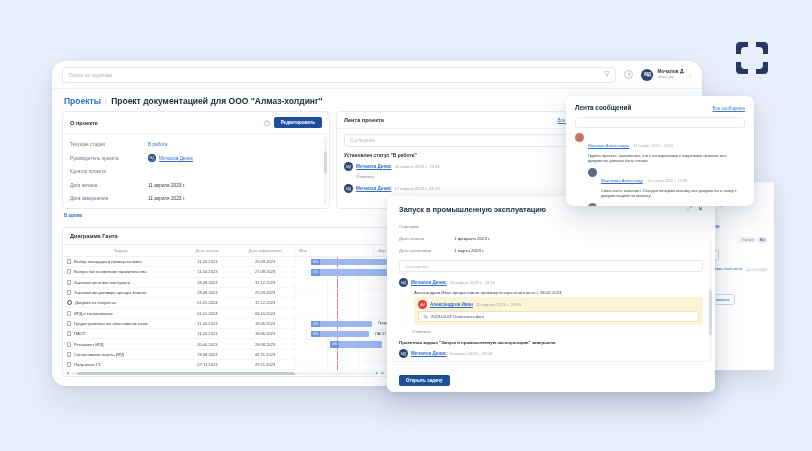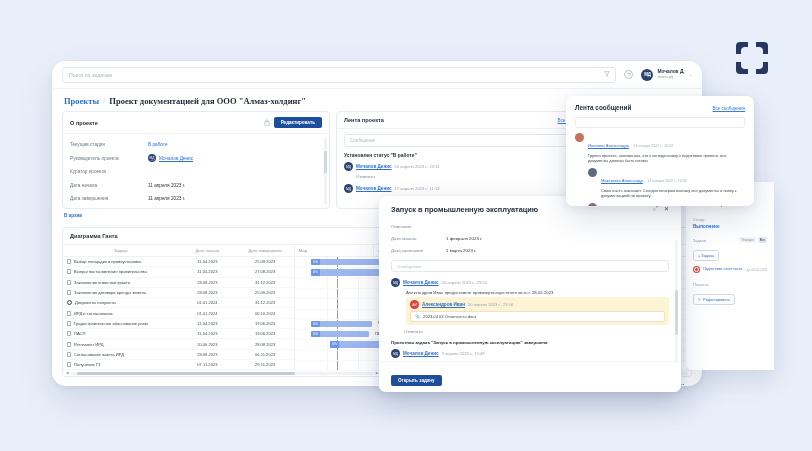--- a/index.html
+++ b/index.html
@@ -42,21 +42,21 @@
     width: 12px; height:12px; border-radius:50%;
     background:#2d4372; color:#fff; font-size:4.5px; font-weight:bold;
     display:flex; align-items:center; justify-content:center; flex:none;
     letter-spacing:-0.2px;
   }
   .user-name { font-size:4.8px; font-weight:bold; color:#2b3440; line-height:1.25; }
   .user-sub { font-size:4px; color:#9aa4b2; line-height:1.2; }
   .caret { font-size:4px; color:#9aa4b2; }
 
   
-  .crumbs { padding: 7px 12px 5px; display:flex; align-items:baseline; gap:4px;font-family:Liberation Serif, serif; }
+  .crumbs { padding: 7px 12px 5px; display:flex; align-items:baseline; gap:4px; }
   .crumb-link { color:#2f6fd0; font-size:8.5px; font-weight:bold; cursor:pointer; }
   .crumb-sep { color:#c2cad6; font-size:8px; }
   .crumb-cur { font-size:8.5px; font-weight:bold; color:#1f2937; }
 
   
   .body-cols { display:flex; gap:6px; padding: 0 10px; }
   .panel {
     border:1px solid #e6eaf1; border-radius:4px; background:#fff;
   }
   .panel-head {
@@ -137,21 +137,21 @@
   .bar-label { position:absolute; font-size:3.8px; color:#3b444f; white-space:nowrap; }
   .hscroll { height:6px; background:#fff; display:flex; align-items:center; gap:2px; padding:0 3px;}
   .hs-track { flex:1; height:3.2px; background:#f0f2f6; border-radius:2px; position:relative; }
   .hs-thumb { position:absolute; left:2%; top:0; height:3.2px; background:#c3cad6; border-radius:2px; }
   .hs-arrow { font-size:3.6px; color:#99a2b0; }
   .gantt-foot { text-align:right; font-size:4.9px; font-weight:bold; color:#1f2937;
     padding:4px 8px 5px; }
 
   
   .task-modal {
-    position:absolute; left:379px; top:196px; width:302px; height:196px;
+    position:absolute; left:387px; top:196px; width:328px; height:196px;
     background:#fff; border-radius:7px;
     box-shadow: 0 12px 30px rgba(25,47,92,.18), 0 2px 8px rgba(25,47,92,.10);
     overflow:hidden;
   }
   .tm-head { padding:9px 12px 6px; display:flex; align-items:flex-start; justify-content:space-between; }
   .tm-title { font-size:7.4px; font-weight:bold; color:#1f2937; }
   .tm-kv { display:flex; padding:0 12px; height:12px; align-items:center; }
   .tm-k { width:55px; font-size:4.4px; color:#7b8594; }
   .tm-v { font-size:4.4px; color:#2b3440; }
   .tm-body { padding:4px 12px 0; }

